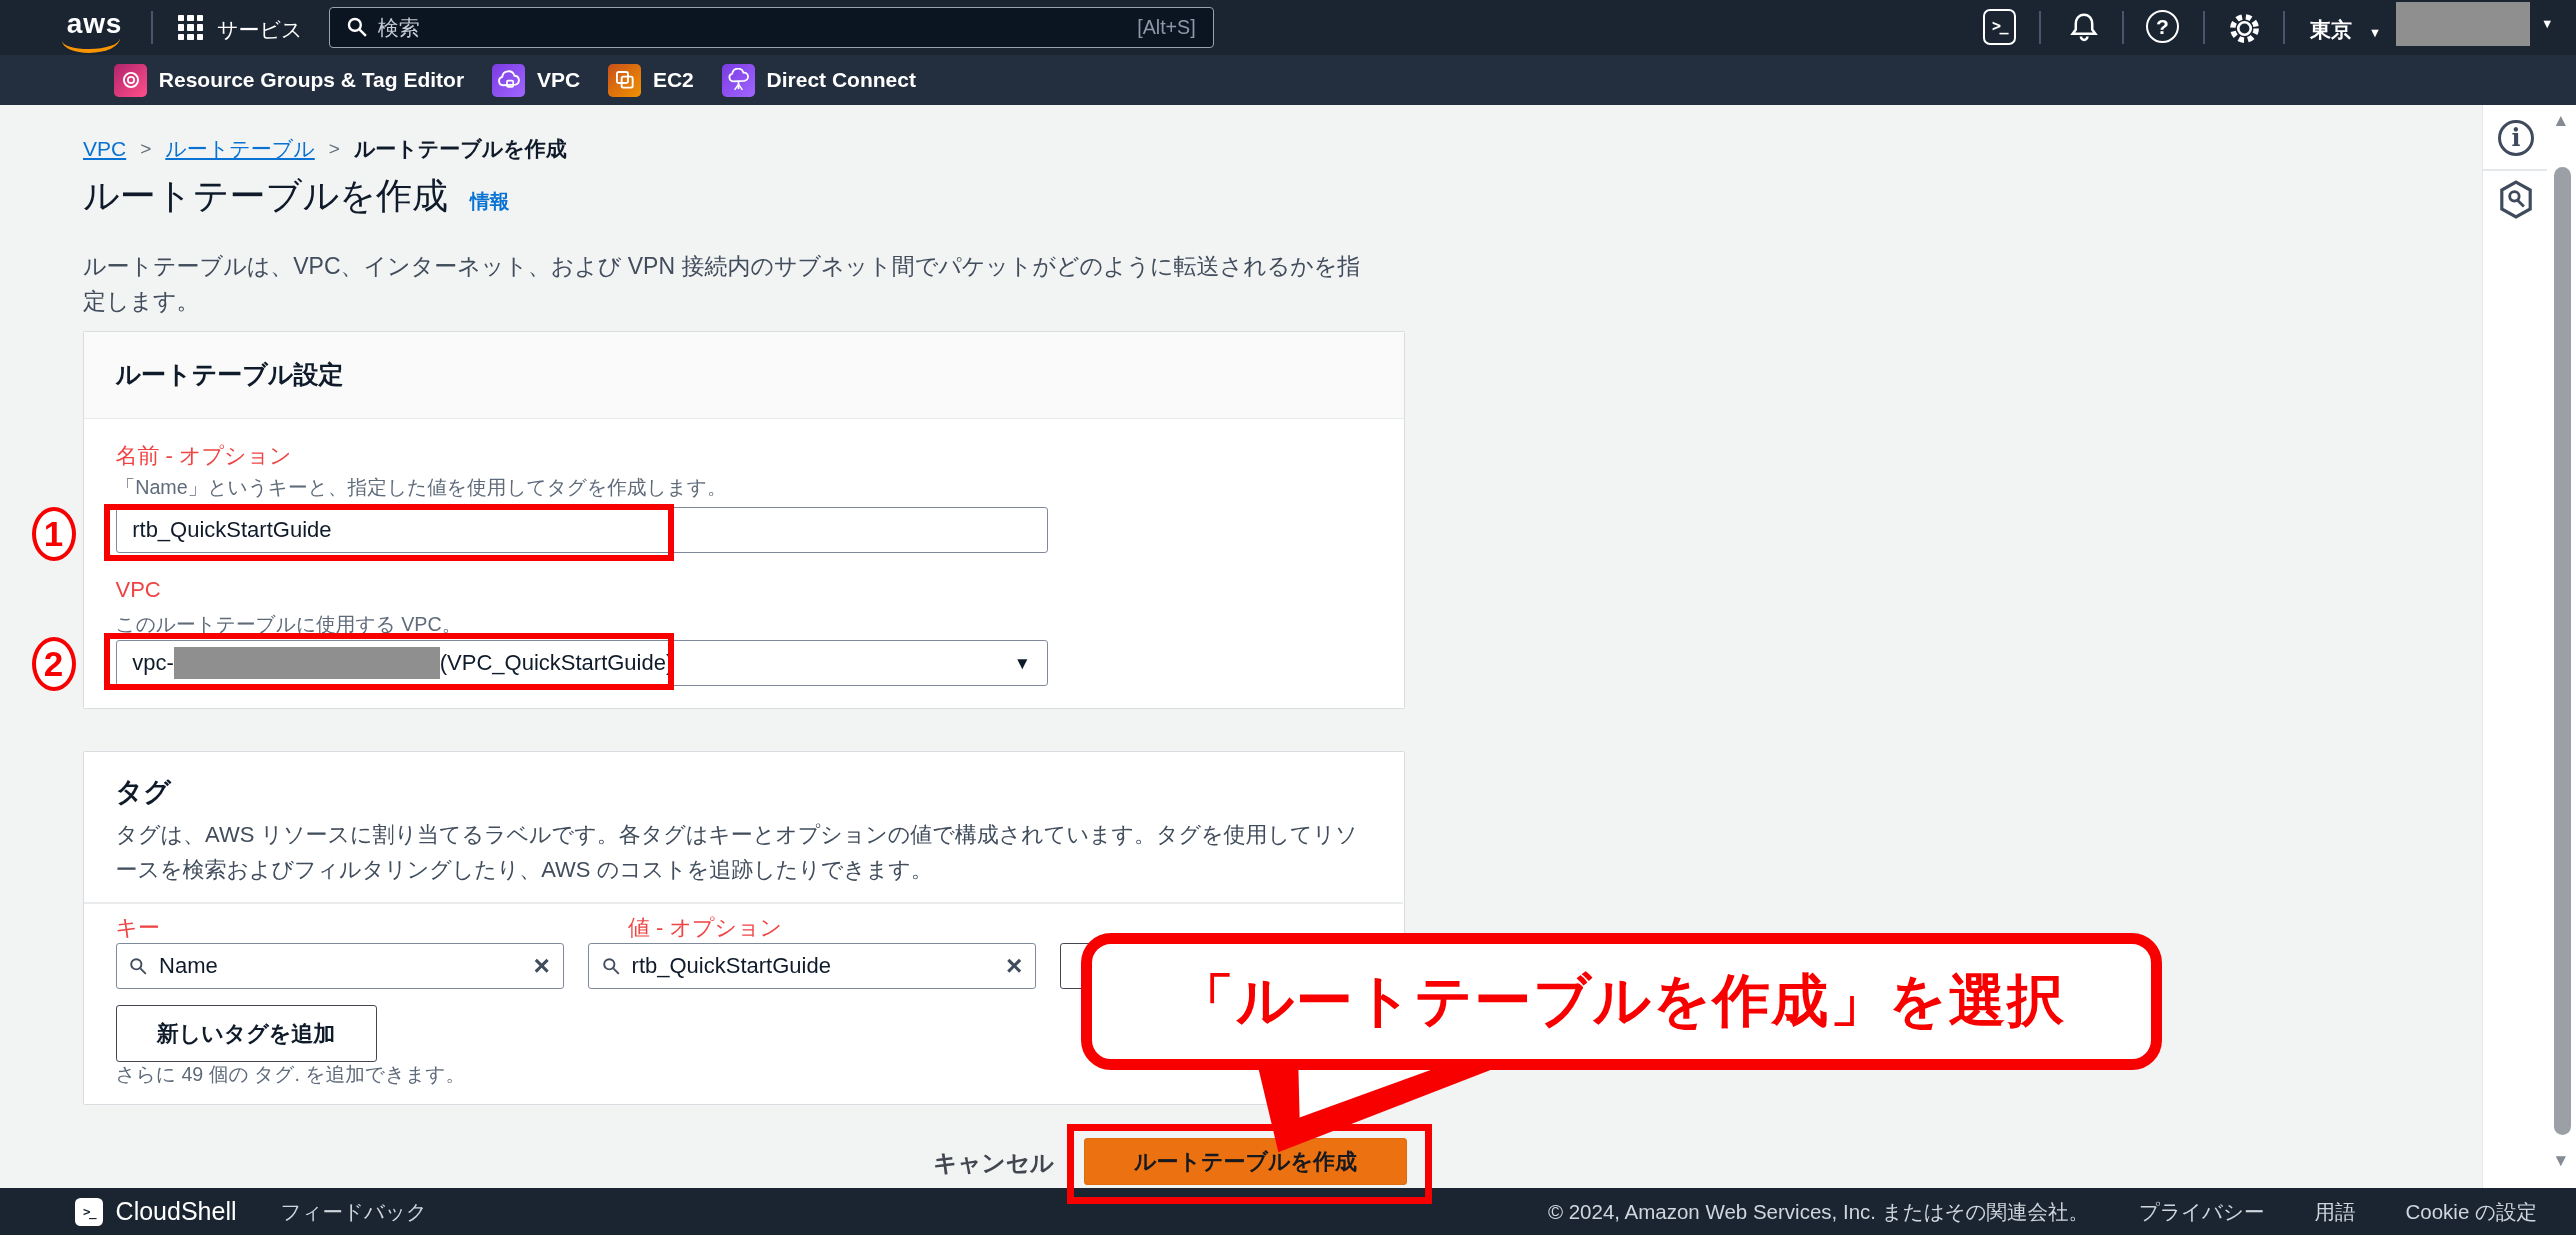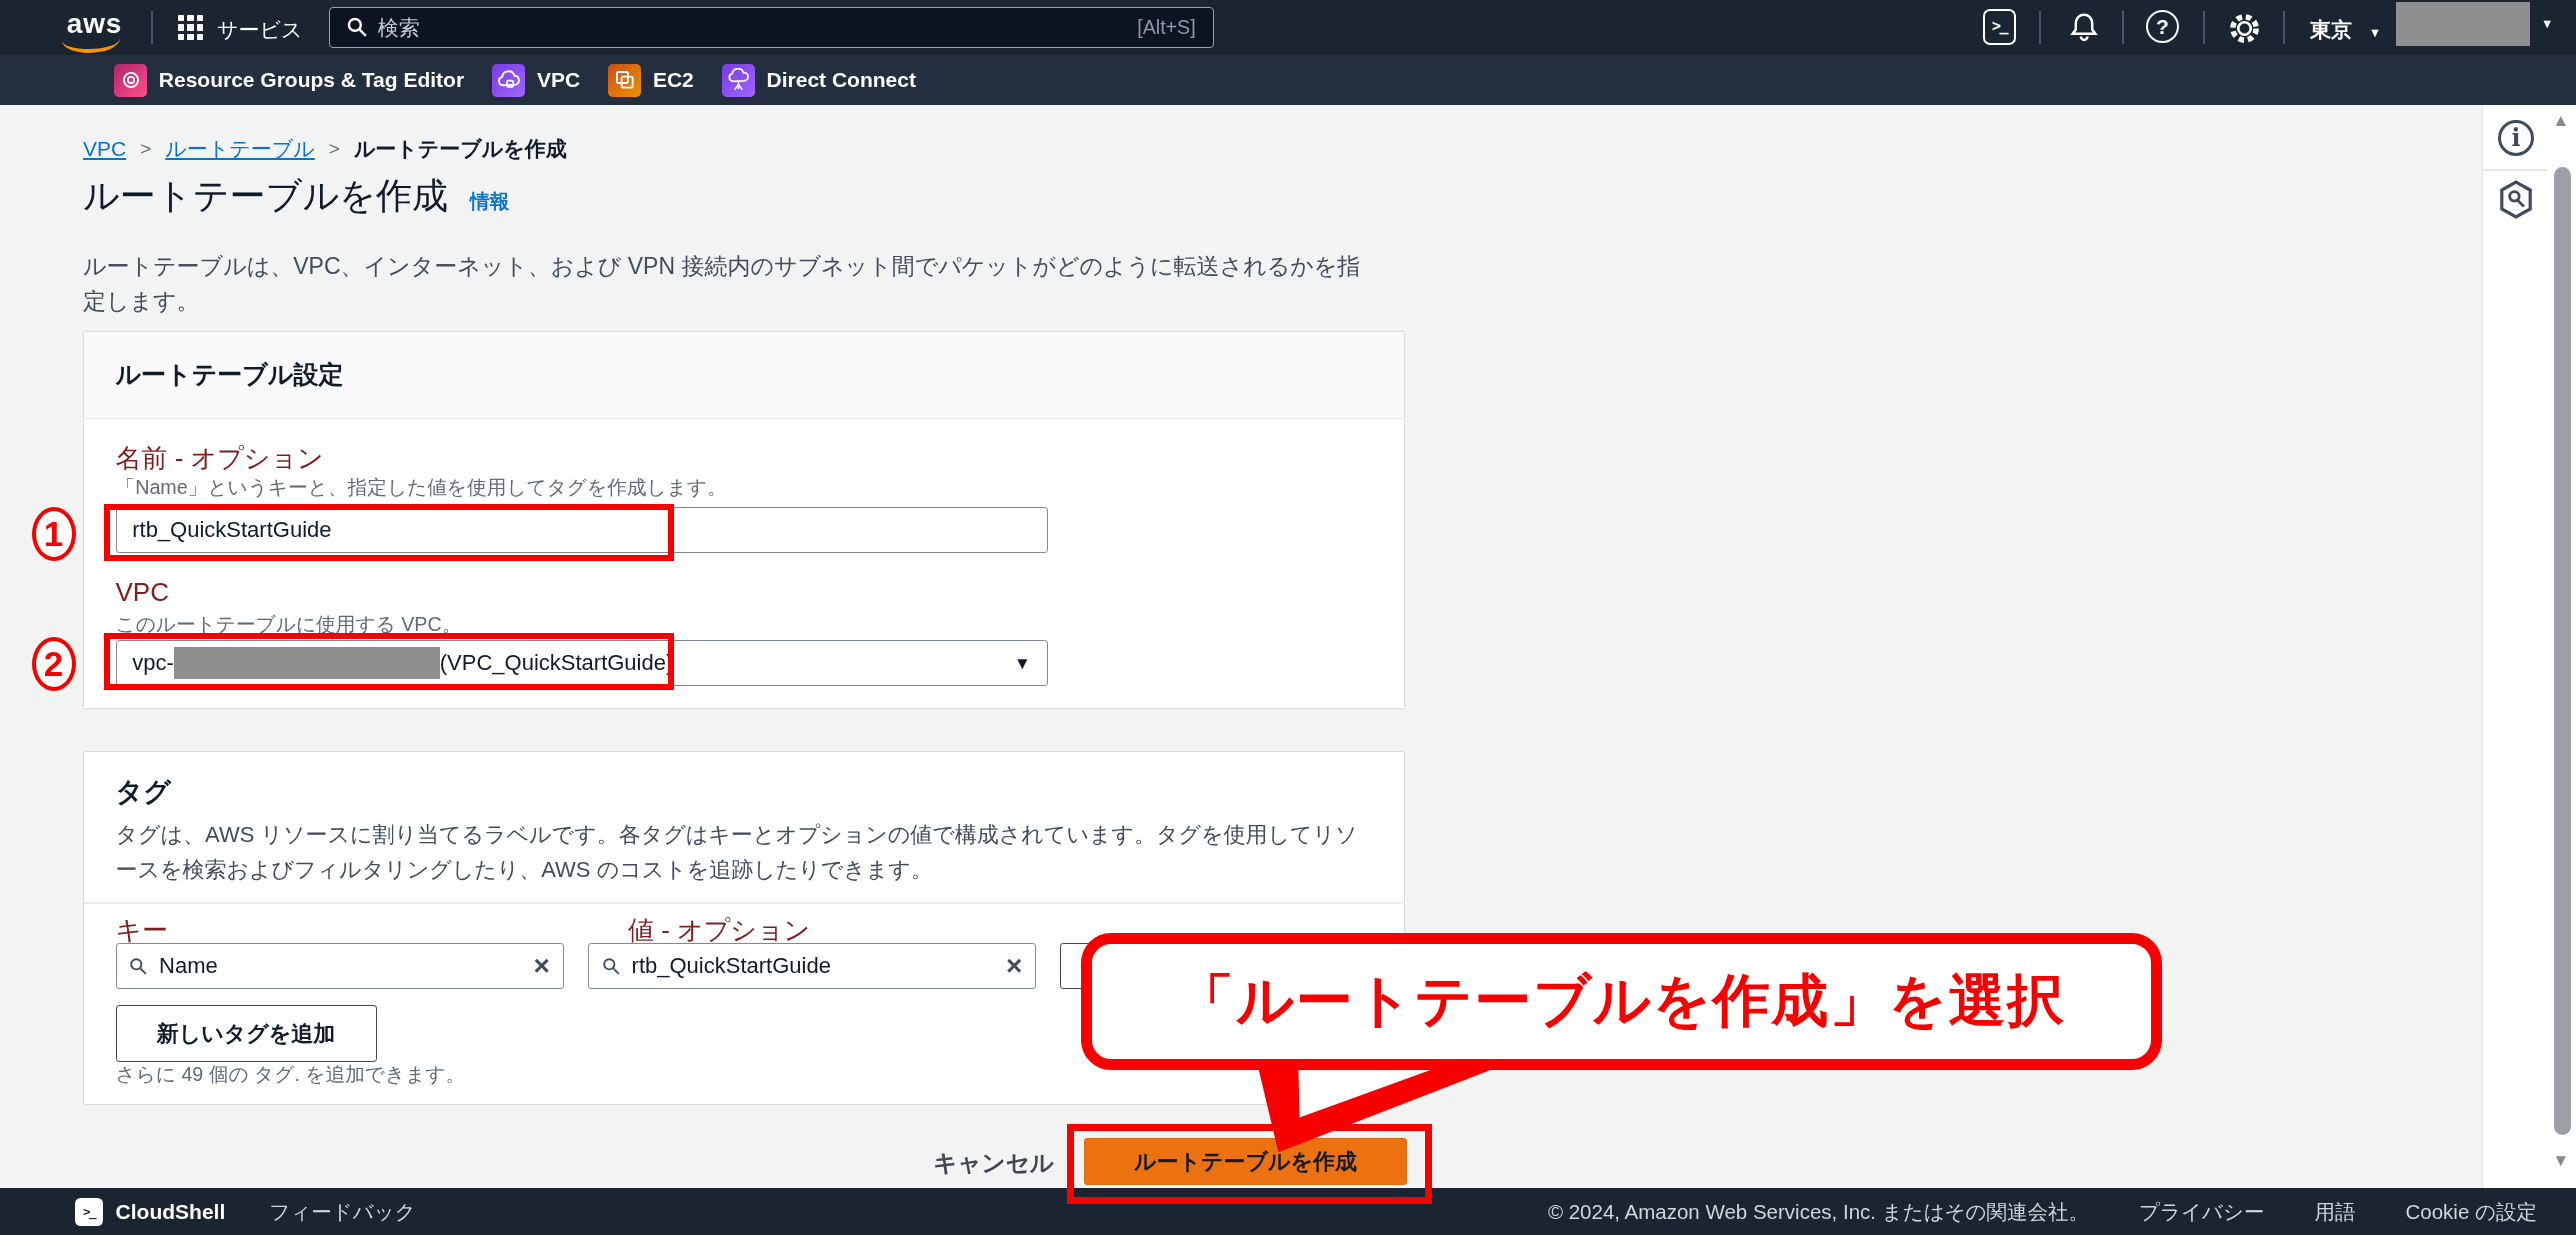--- a/index.html
+++ b/index.html
@@ -38,21 +38,21 @@
   .crumb-link{ color:#0972d3; text-decoration:underline; cursor:pointer; }
   .crumb-sep{ color:#5f6b7a; font-size:19px; }
   .crumb-cur{ color:#0f1b2a; font-weight:bold; }
   .pagetitle{ left:83px; top:172px; font-size:36px; font-weight:500; color:#0f1b2a; display:flex; align-items:baseline; gap:22px;}
   .infolink{ font-size:19.7px; font-weight:bold; color:#0972d3; cursor:pointer; }
   .pagedesc{ left:83px; top:249px; width:1294px; font-size:23px; color:#414d5c; line-height:35px; }
 
   .panel{ background:#fff; border:1.6px solid #d9dde1; border-radius:1.6px; }
   .panel1{ left:83px; top:331px; width:1322px; height:378px; }
   .panelhead{ height:87px; line-height:85px; padding-left:31.5px; font-size:25px; font-weight:bold; background:#fafafa; border-bottom:1.6px solid #e9ebed; color:#0f1b2a;}
-  .fldlabel{ font-size:26px; color:#7f1d1d; }
+  .fldlabel{ font-size:22px; color:#ef4444; }
   .fldhelp{ font-size:19.7px; color:#5f6b7a; }
   .txtinput{ width:932px; height:46px; background:#fff; border:1.6px solid #7d8998; border-radius:3.1px; display:flex; align-items:center; padding:0 15.7px; font-size:22px; color:#0f1b2a; }
   .selinput{ justify-content:flex-start; gap:0; }
   .sel-caret{ margin-left:auto; color:#0f1b2a; font-size:17.3px; }
 
   .panel2{ left:83px; top:751px; width:1322px; height:354px; }
   .tagshead{ left:31.5px; top:22px; font-size:27px; font-weight:bold; }
   .tagsdesc{ left:31.5px; top:65px; width:1259px; font-size:22px; color:#414d5c; line-height:35px; }
   .tagdivider{ left:0; top:150px; width:1319px; height:1.6px; background:#e9ebed; }
   .smallinput{ width:448px; height:46px; background:#fff; border:1.6px solid #7d8998; border-radius:3.1px; display:flex; align-items:center; padding:0 12.6px; gap:11px; font-size:22px; }
@@ -66,21 +66,21 @@
   
   .rail{ left:2482px; top:105px; width:94px; height:1083px; background:#fff; border-left:1.6px solid #e5e8ea; }
   .raildiv{ left:2482px; top:169px; width:65px; height:1.6px; background:#e5e8ea; }
   .infoicon{ left:2498px; top:120px; width:36px; height:36px; border:3.1px solid #3f4b5c; border-radius:50%; color:#3f4b5c; font-family:"DejaVu Serif",serif; font-weight:bold; font-size:23.6px; text-align:center; line-height:30px; cursor:pointer;}
   .scrollarrow{ color:#848b93; font-size:17.3px; text-align:center; width:23.6px; }
   .scrollthumb{ left:2554px; top:167px; width:17.3px; height:968px; background:#9aa0a6; border-radius:8.7px; }
 
   
   .footer{ left:0; top:1188px; width:2576px; height:47px; background:#1b2532; display:flex; align-items:center; }
   .cs-ico{ width:28px; height:28px; background:#fff; border-radius:5.5px; color:#1b2532; font-family:"DejaVu Sans Mono",monospace; font-weight:bold; font-size:12.6px; text-align:center; line-height:27px; letter-spacing:-1.6px; margin-left:75px; }
-  .footlabel{ color:#fff; font-size:21px; font-weight:bold; margin-left:12.6px; cursor:pointer;}
+  .footlabel{ color:#fff; font-size:25px; font-weight:normal; margin-left:12.6px; cursor:pointer;}
   .footlink{ color:#cfd6dd; font-size:20.5px; cursor:pointer; }
   .footright{ margin-left:auto; display:flex; align-items:center; gap:50px; padding-right:39px; }
 
   
   .anno{ z-index:50; }
   .redrect{ border:6.3px solid #f90000; background:transparent; }
   .redcircle{ width:44px; height:54px; border:4.7px solid #f90000; border-radius:50%; background:#fff; color:#f90000; font-size:35px; font-weight:bold; display:flex; align-items:center; justify-content:center; }
   .callout{ left:1081px; top:933px; width:1081px; height:137px; background:#fff; border:11px solid #f90000; border-radius:30px; display:flex; align-items:center; justify-content:center; }
   .callout span{ color:#f90000; font-size:57px; font-weight:bold; letter-spacing:1.6px; white-space:nowrap; }
   .redboxbtn{ left:1067px; top:1124px; width:365px; height:80px; border:7.9px solid #f90000; }

